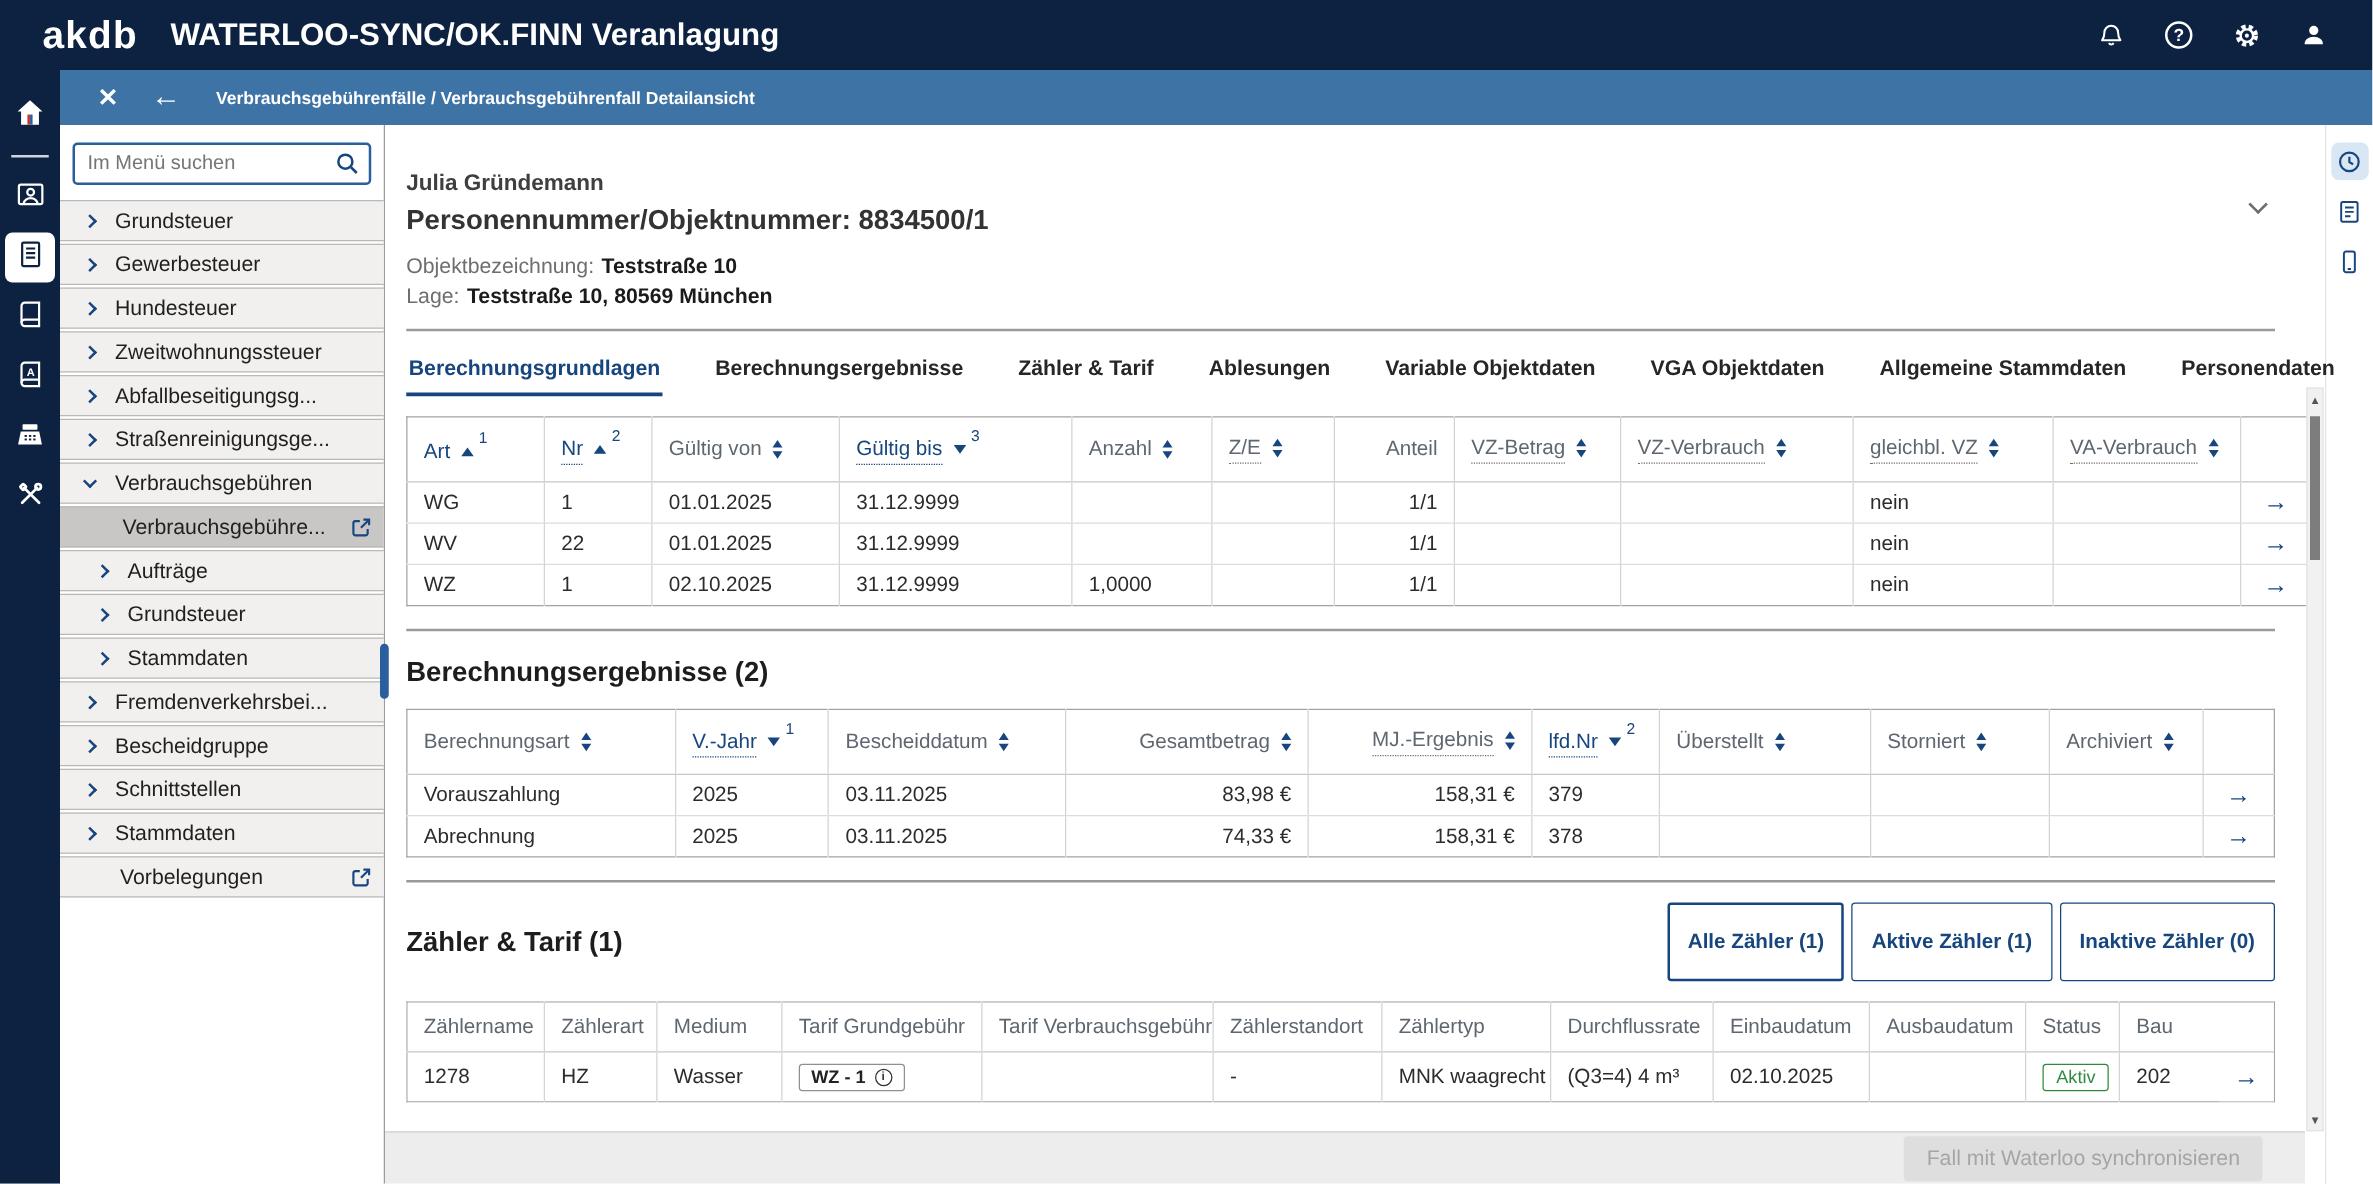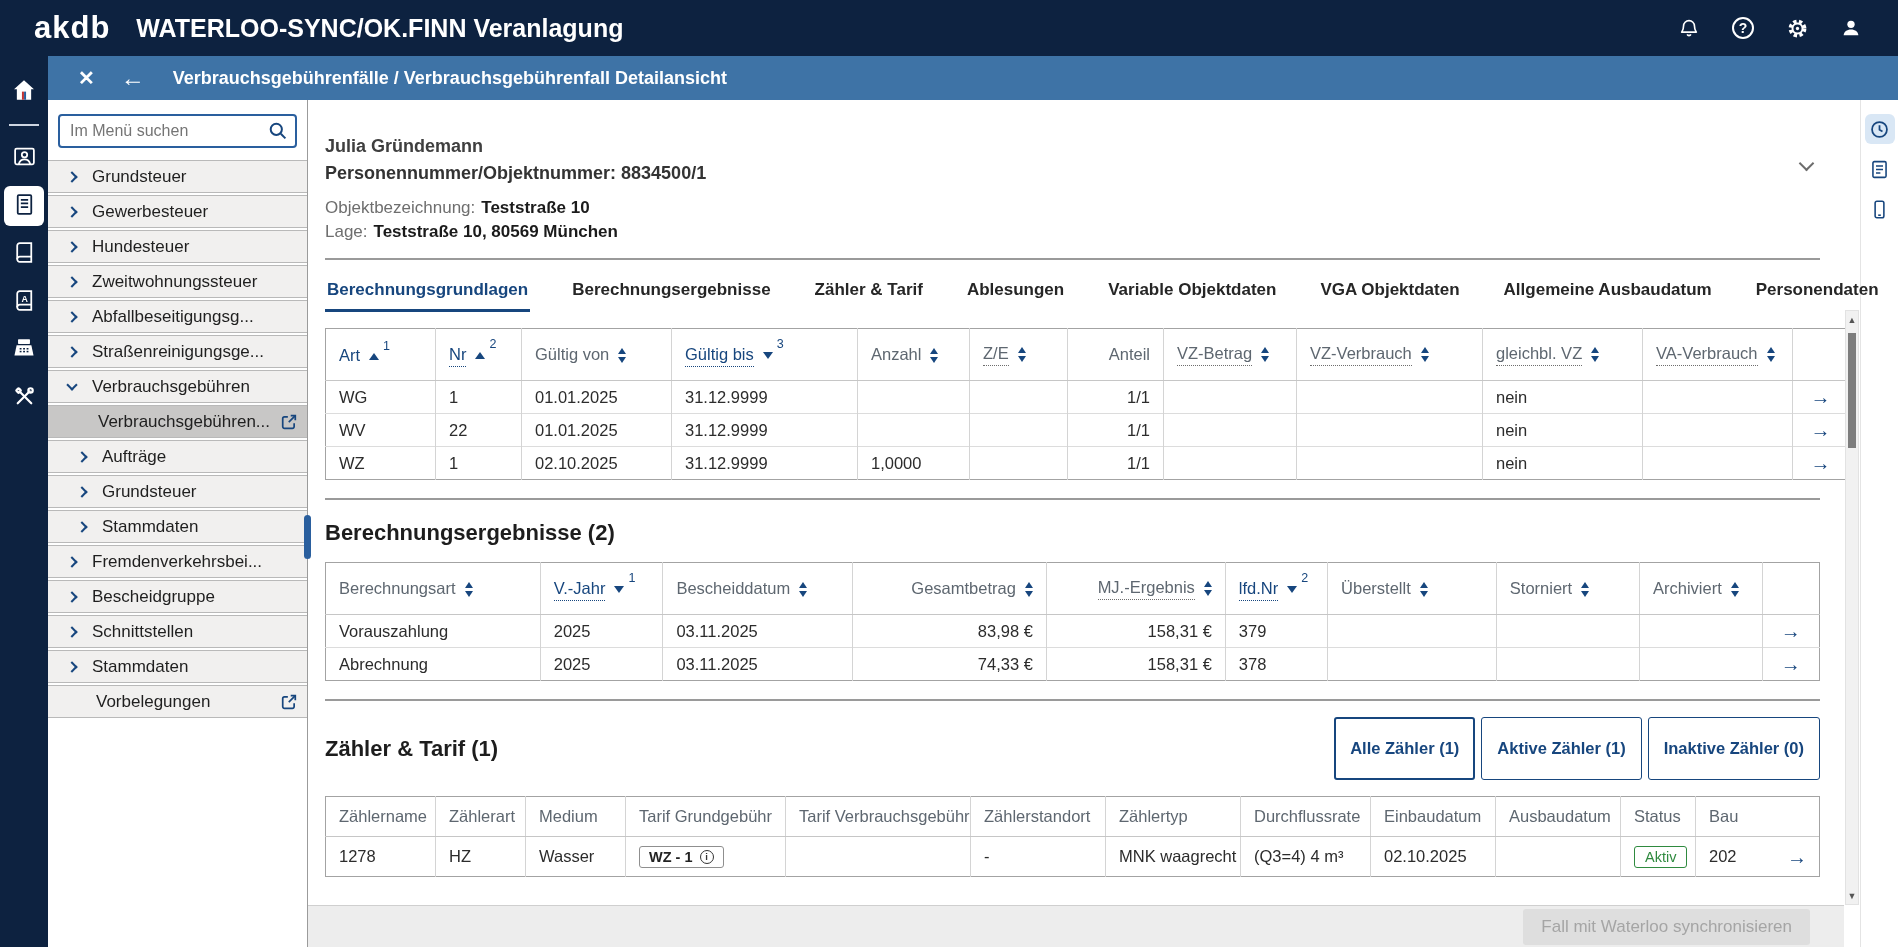--- a/index.html
+++ b/index.html
@@ -23,21 +23,21 @@
   .below{display:flex;height:891px}
   .rail{width:48px;background:var(--bar);display:flex;flex-direction:column;align-items:center;padding-top:16px;flex:none}
   .rail-item{width:40px;height:40px;display:flex;align-items:center;justify-content:center;margin-bottom:8px;border-radius:6px;cursor:pointer}
   .rail-item.active{background:#fff}
   .rail-divider{width:30px;border-top:2px solid #cdd5e1;margin:4px 0 12px}
 
   .right-of-rail{flex:1;display:flex;flex-direction:column;min-width:0}
   .subbar{height:44px;background:var(--sub);display:flex;align-items:center;color:#fff;padding-left:30px;flex:none}
   .sb-close{font-size:20px;font-weight:700;cursor:pointer}
   .sb-back{font-size:24px;margin-left:26px;cursor:pointer;line-height:1}
-  .crumb{font-size:18px;font-weight:700;margin-left:28px;white-space:nowrap}
+  .crumb{font-size:14px;font-weight:700;margin-left:28px;white-space:nowrap}
 
   .workspace{flex:1;display:flex;position:relative;min-height:0}
 
   
   .sidebar{width:260px;border-right:1px solid #9b9b9b;background:#fff;position:relative;flex:none}
   .search-wrap{margin:14px 10px 12px;position:relative}
   .search-input{width:100%;height:34px;border:2px solid #2a5f9e;border-radius:4px;padding:0 40px 0 10px;font-size:16px;color:#333;outline:none}
   .search-input::placeholder{color:#757575}
   .search-btn{position:absolute;right:9px;top:7px;cursor:pointer;background:none;border:none}
   .menu{list-style:none}
@@ -46,21 +46,21 @@
   .menu li.no-chev{padding-left:48px}
   .menu li.selected{background:#c8c7c6;padding-left:50px}
   .chev{width:8px;height:8px;border-right:2.4px solid var(--navy);border-bottom:2.4px solid var(--navy);transform:rotate(-45deg);margin-right:16px;flex:none}
   .chev.down{transform:rotate(45deg);margin-top:-4px}
   .ext{position:absolute;right:10px;top:8px;display:flex}
   .side-thumb{position:absolute;right:-4px;top:415px;width:7px;height:44px;background:#2a5f9e;border-radius:4px;z-index:5;cursor:grab}
 
   
   .main{flex:1;position:relative;padding:0 24px 0 17px;min-width:0}
   .person-name{margin-top:36px;font-size:18px;font-weight:600;color:#3f3f3f}
-  .person-sub{margin-top:6px;font-size:18px;font-weight:600;color:#333}
+  .person-sub{margin-top:6px;font-size:22px;font-weight:600;color:#333}
   .meta-block{margin-top:14px}
   .meta-line{font-size:17px;margin-top:4px}
   .meta-label{color:#6e6e6e}
   .meta-value{font-weight:700;color:#1b1b1b;margin-left:6px}
   .collapse-chev{position:absolute;right:32px;top:58px;width:11px;height:11px;border-right:2px solid #6d6d6d;border-bottom:2px solid #6d6d6d;transform:rotate(45deg);cursor:pointer}
   .divider{border:none;border-top:2px solid #9a9a9a}
   .div-head{margin-top:16px}
   .div-sect{margin-top:18px}
 
   .tabs{display:flex;gap:40px;margin-top:12px}
@@ -257,21 +257,21 @@
             </li>
           <li>
               <span class="chev"></span>
               <span class="label">Straßenreinigungsge...</span>
             </li>
           <li>
               <span class="chev down"></span>
               <span class="label">Verbrauchsgebühren</span>
             </li>
           <li class="selected">
-              <span class="label">Verbrauchsgebühren...</span>
+              <span class="label">Verbrauchsgebühre...</span>
             <span class="ext">
                 <svg width="16" height="16" viewBox="0 0 14 14" fill="none" stroke="#17467e" stroke-width="1.5">
                   <path d="M6 2.5H3A1.5 1.5 0 0 0 1.5 4v7A1.5 1.5 0 0 0 3 12.5h7A1.5 1.5 0 0 0 11.5 11V8"></path>
                   <path d="M8.5 1.5h4v4"></path>
                   <path d="M12.5 1.5L6.8 7.2"></path>
                 </svg>
               </span>
           </li>
           <li class="sub">
               <span class="chev"></span>
@@ -325,21 +325,21 @@
         </div>
         <hr class="divider div-head">
 
         <div class="tabs">
           <span class="tab active">Berechnungsgrundlagen</span>
           <span class="tab">Berechnungsergebnisse</span>
           <span class="tab">Zähler &amp; Tarif</span>
           <span class="tab">Ablesungen</span>
           <span class="tab">Variable Objektdaten</span>
           <span class="tab">VGA Objektdaten</span>
-          <span class="tab">Allgemeine Ausbaudatum</span>
+          <span class="tab">Allgemeine Stammdaten</span>
           <span class="tab">Personendaten</span>
         </div>
 
         <table class="grid">
           <colgroup>
               <col style="width:110px">
               <col style="width:86px">
               <col style="width:150px">
               <col style="width:186px">
               <col style="width:112px">

